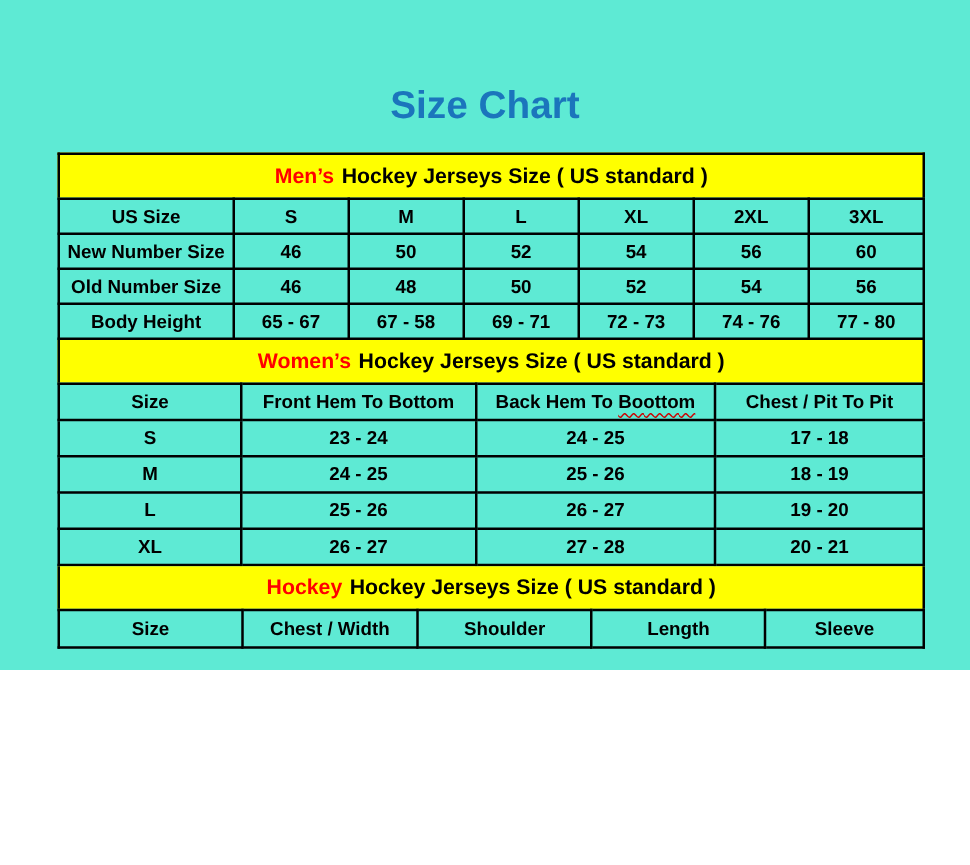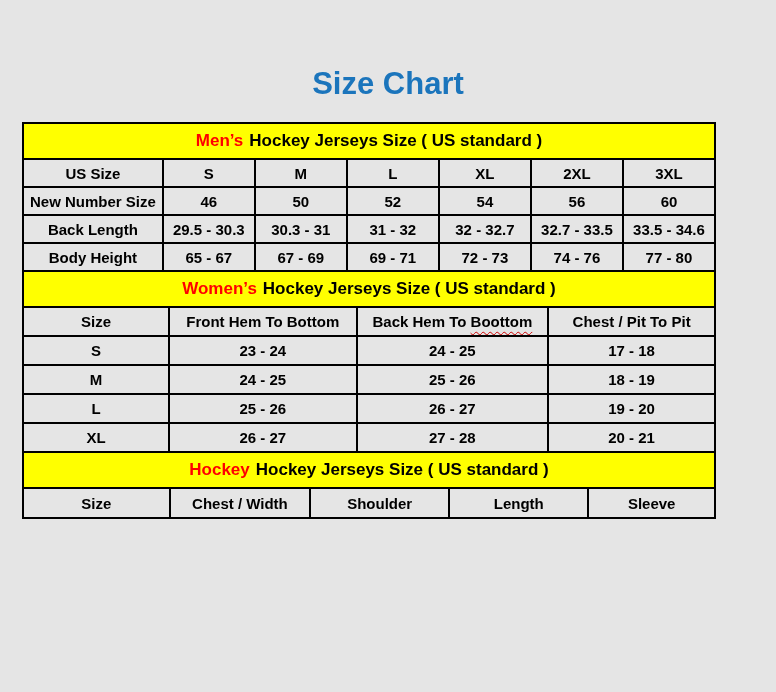--- a/index.html
+++ b/index.html
@@ -2,30 +2,30 @@
 <html><head>
 <meta charset="utf-8">
 <style>
   html, body { margin: 0; padding: 0; }
   body {
     width: 776px; height: 692px;
     background: #ffffff;
     font-family: "Liberation Sans", sans-serif;
     color: #000000;
   }
-  .page { position: relative; width: 776px; height: 692px; overflow: hidden; background: #e5e5e5; }
+  .page { position: relative; width: 776px; height: 536px; overflow: hidden; background: #5eead4; }
 
   .title {
     position: absolute; top: 66px; left: 0; right: 0;
     text-align: center;
     font-size: 31px; font-weight: bold;
     color: #1B75BC;
   }
 
-  .chart { position: absolute; top: 122px; left: 22px; width: 694px; }
+  .chart { position: absolute; top: 122px; left: 46px; width: 694px; }
 
   .banner {
     background: #FFFF00;
     border-left: 2px solid #000; border-right: 2px solid #000;
     height: 34px;
     display: flex; align-items: center; justify-content: center;
     font-size: 17px; font-weight: bold;
   }
   .banner.first { border-top: 2px solid #000; }
   .banner .hl { color: #FF0000; margin-right: 6px; }
@@ -96,32 +96,32 @@
       <tr>
         <td class="lbl">New Number Size</td>
         <td>46</td>
         <td>50</td>
         <td>52</td>
         <td>54</td>
         <td>56</td>
         <td>60</td>
       </tr>
       <tr>
-        <td class="lbl">Back Length</td>
-        <td>29.5 - 30.3</td>
-        <td>30.3 - 31</td>
-        <td>31 - 32</td>
-        <td>32 - 32.7</td>
-        <td>32.7 - 33.5</td>
-        <td>33.5 - 34.6</td>
+        <td class="lbl">Old Number Size</td>
+        <td>46</td>
+        <td>48</td>
+        <td>50</td>
+        <td>52</td>
+        <td>54</td>
+        <td>56</td>
       </tr>
       <tr>
         <td class="lbl">Body Height</td>
         <td>65 - 67</td>
-        <td>67 - 69</td>
+        <td>67 - 58</td>
         <td>69 - 71</td>
         <td>72 - 73</td>
         <td>74 - 76</td>
         <td>77 - 80</td>
       </tr>
     </tbody>
       </table>
 
     <div class="banner">
       <span class="hl">Women’s</span>

